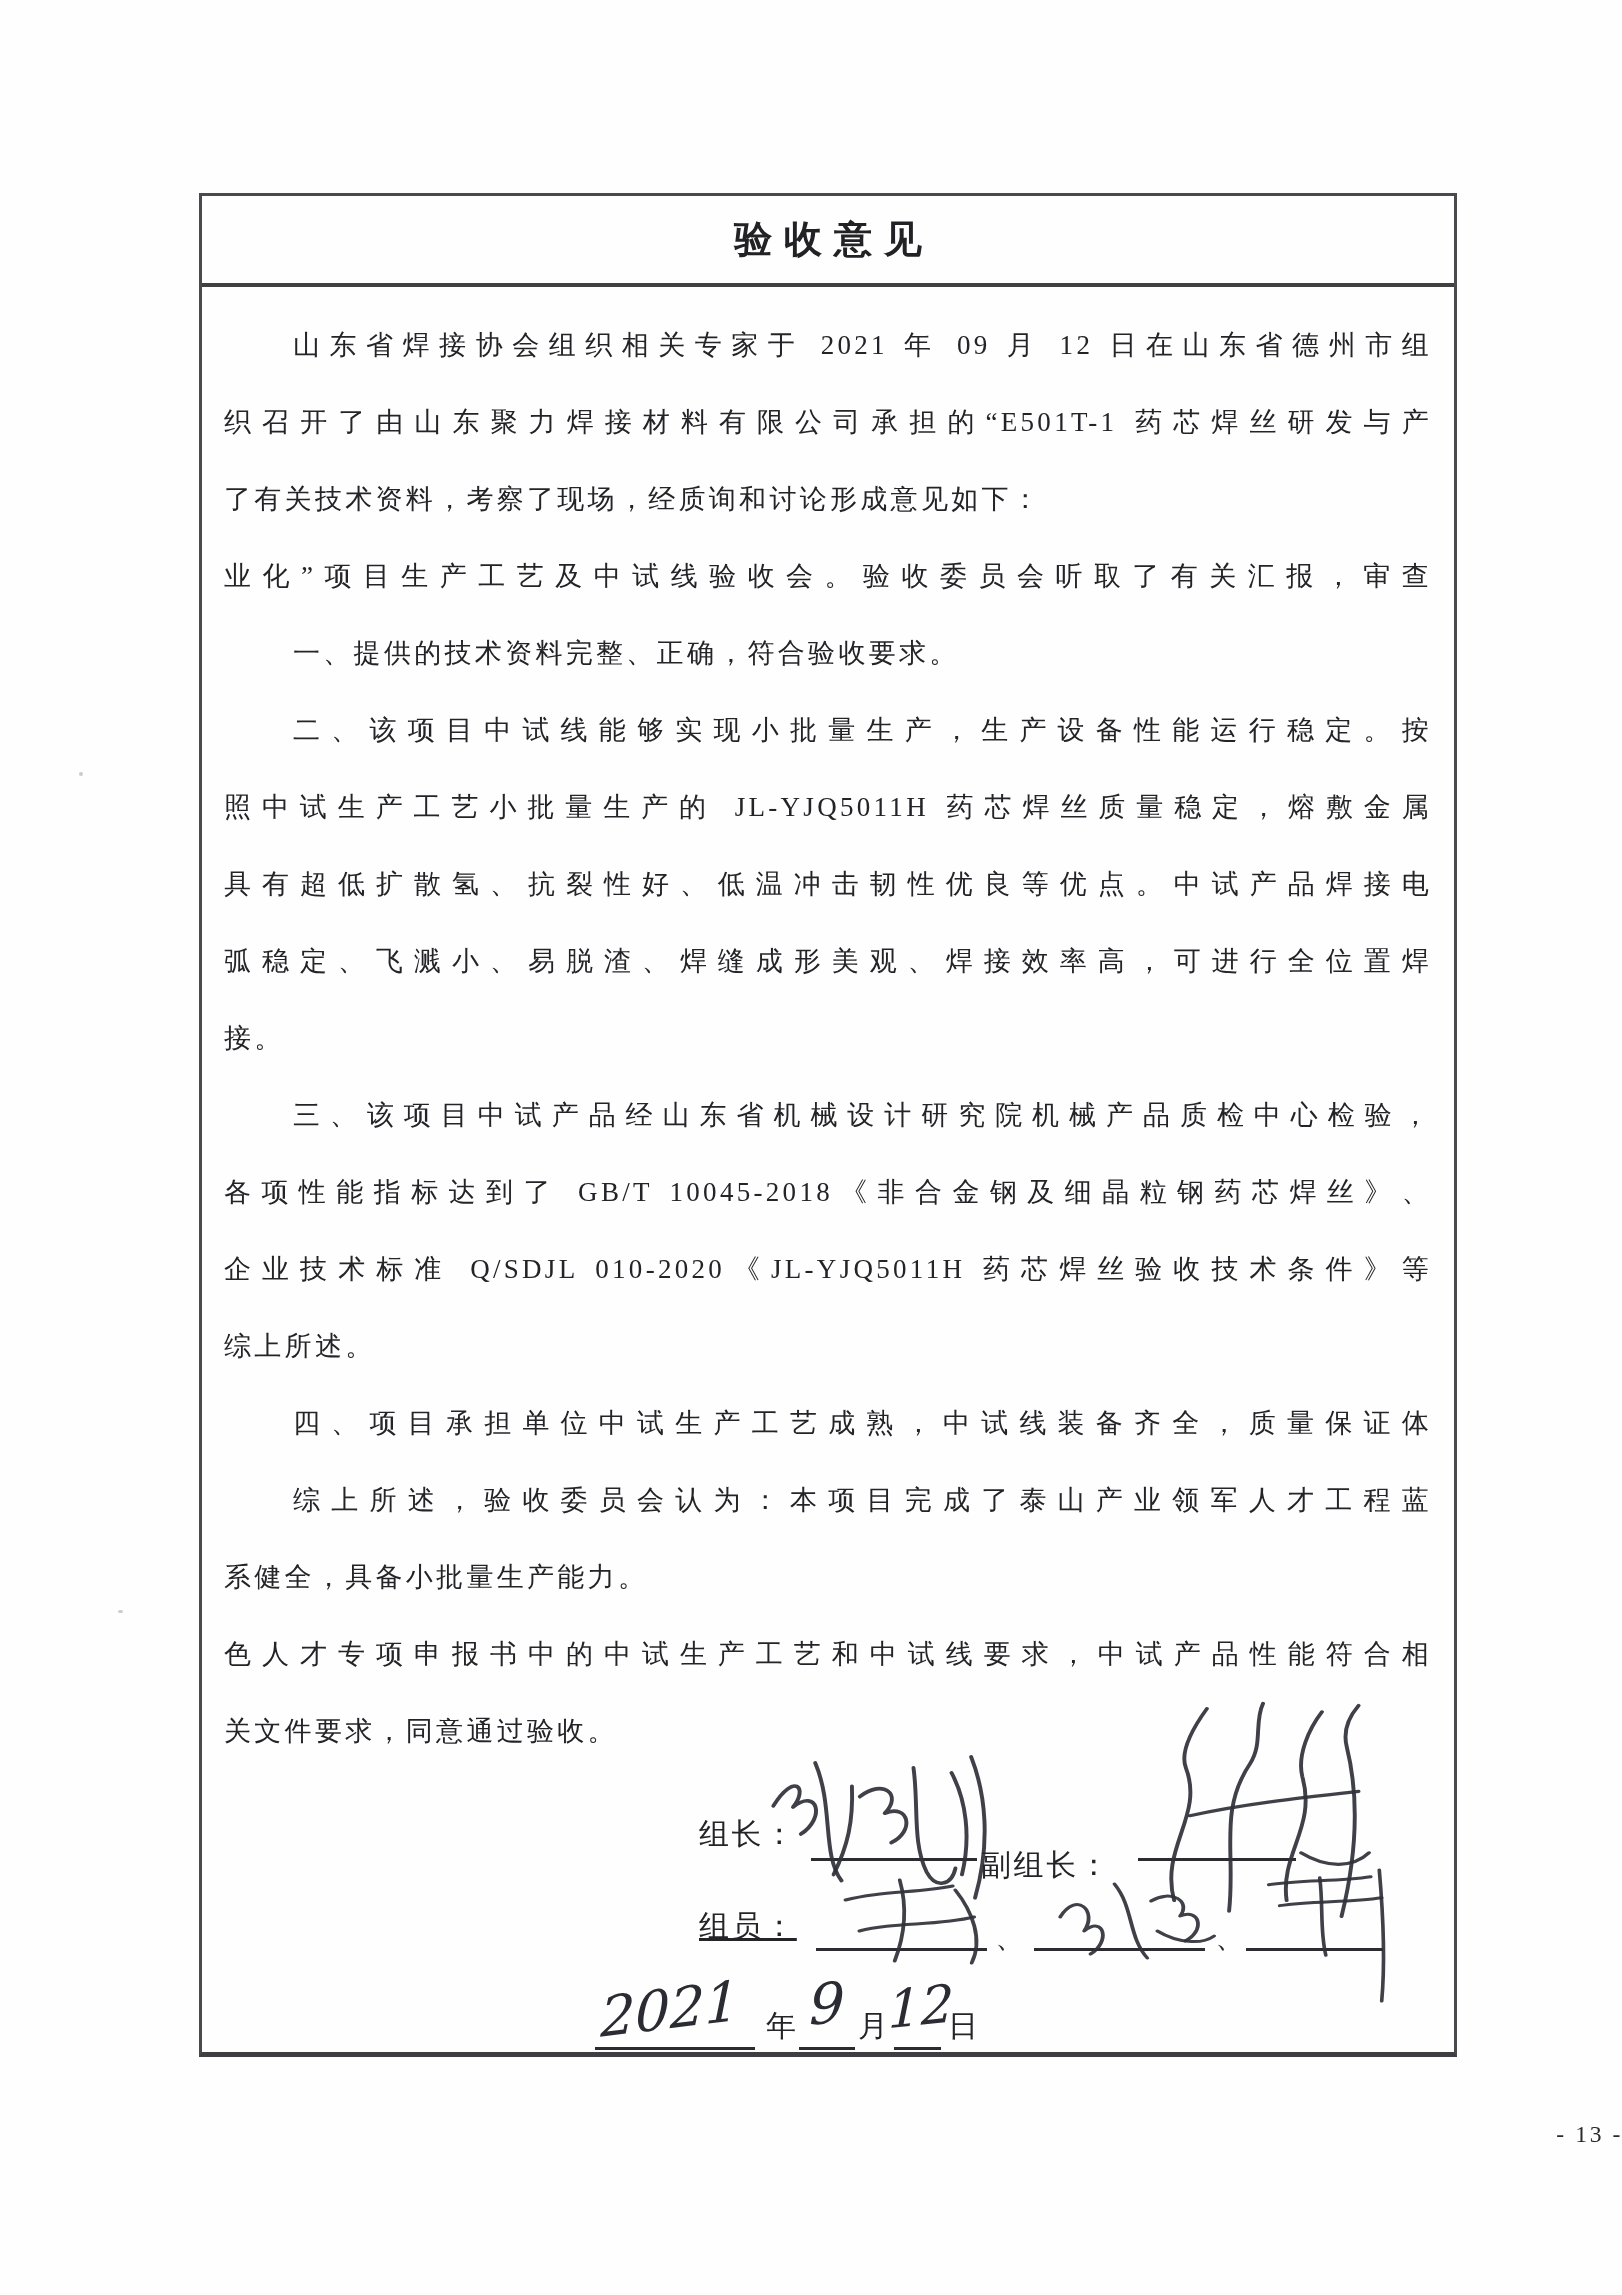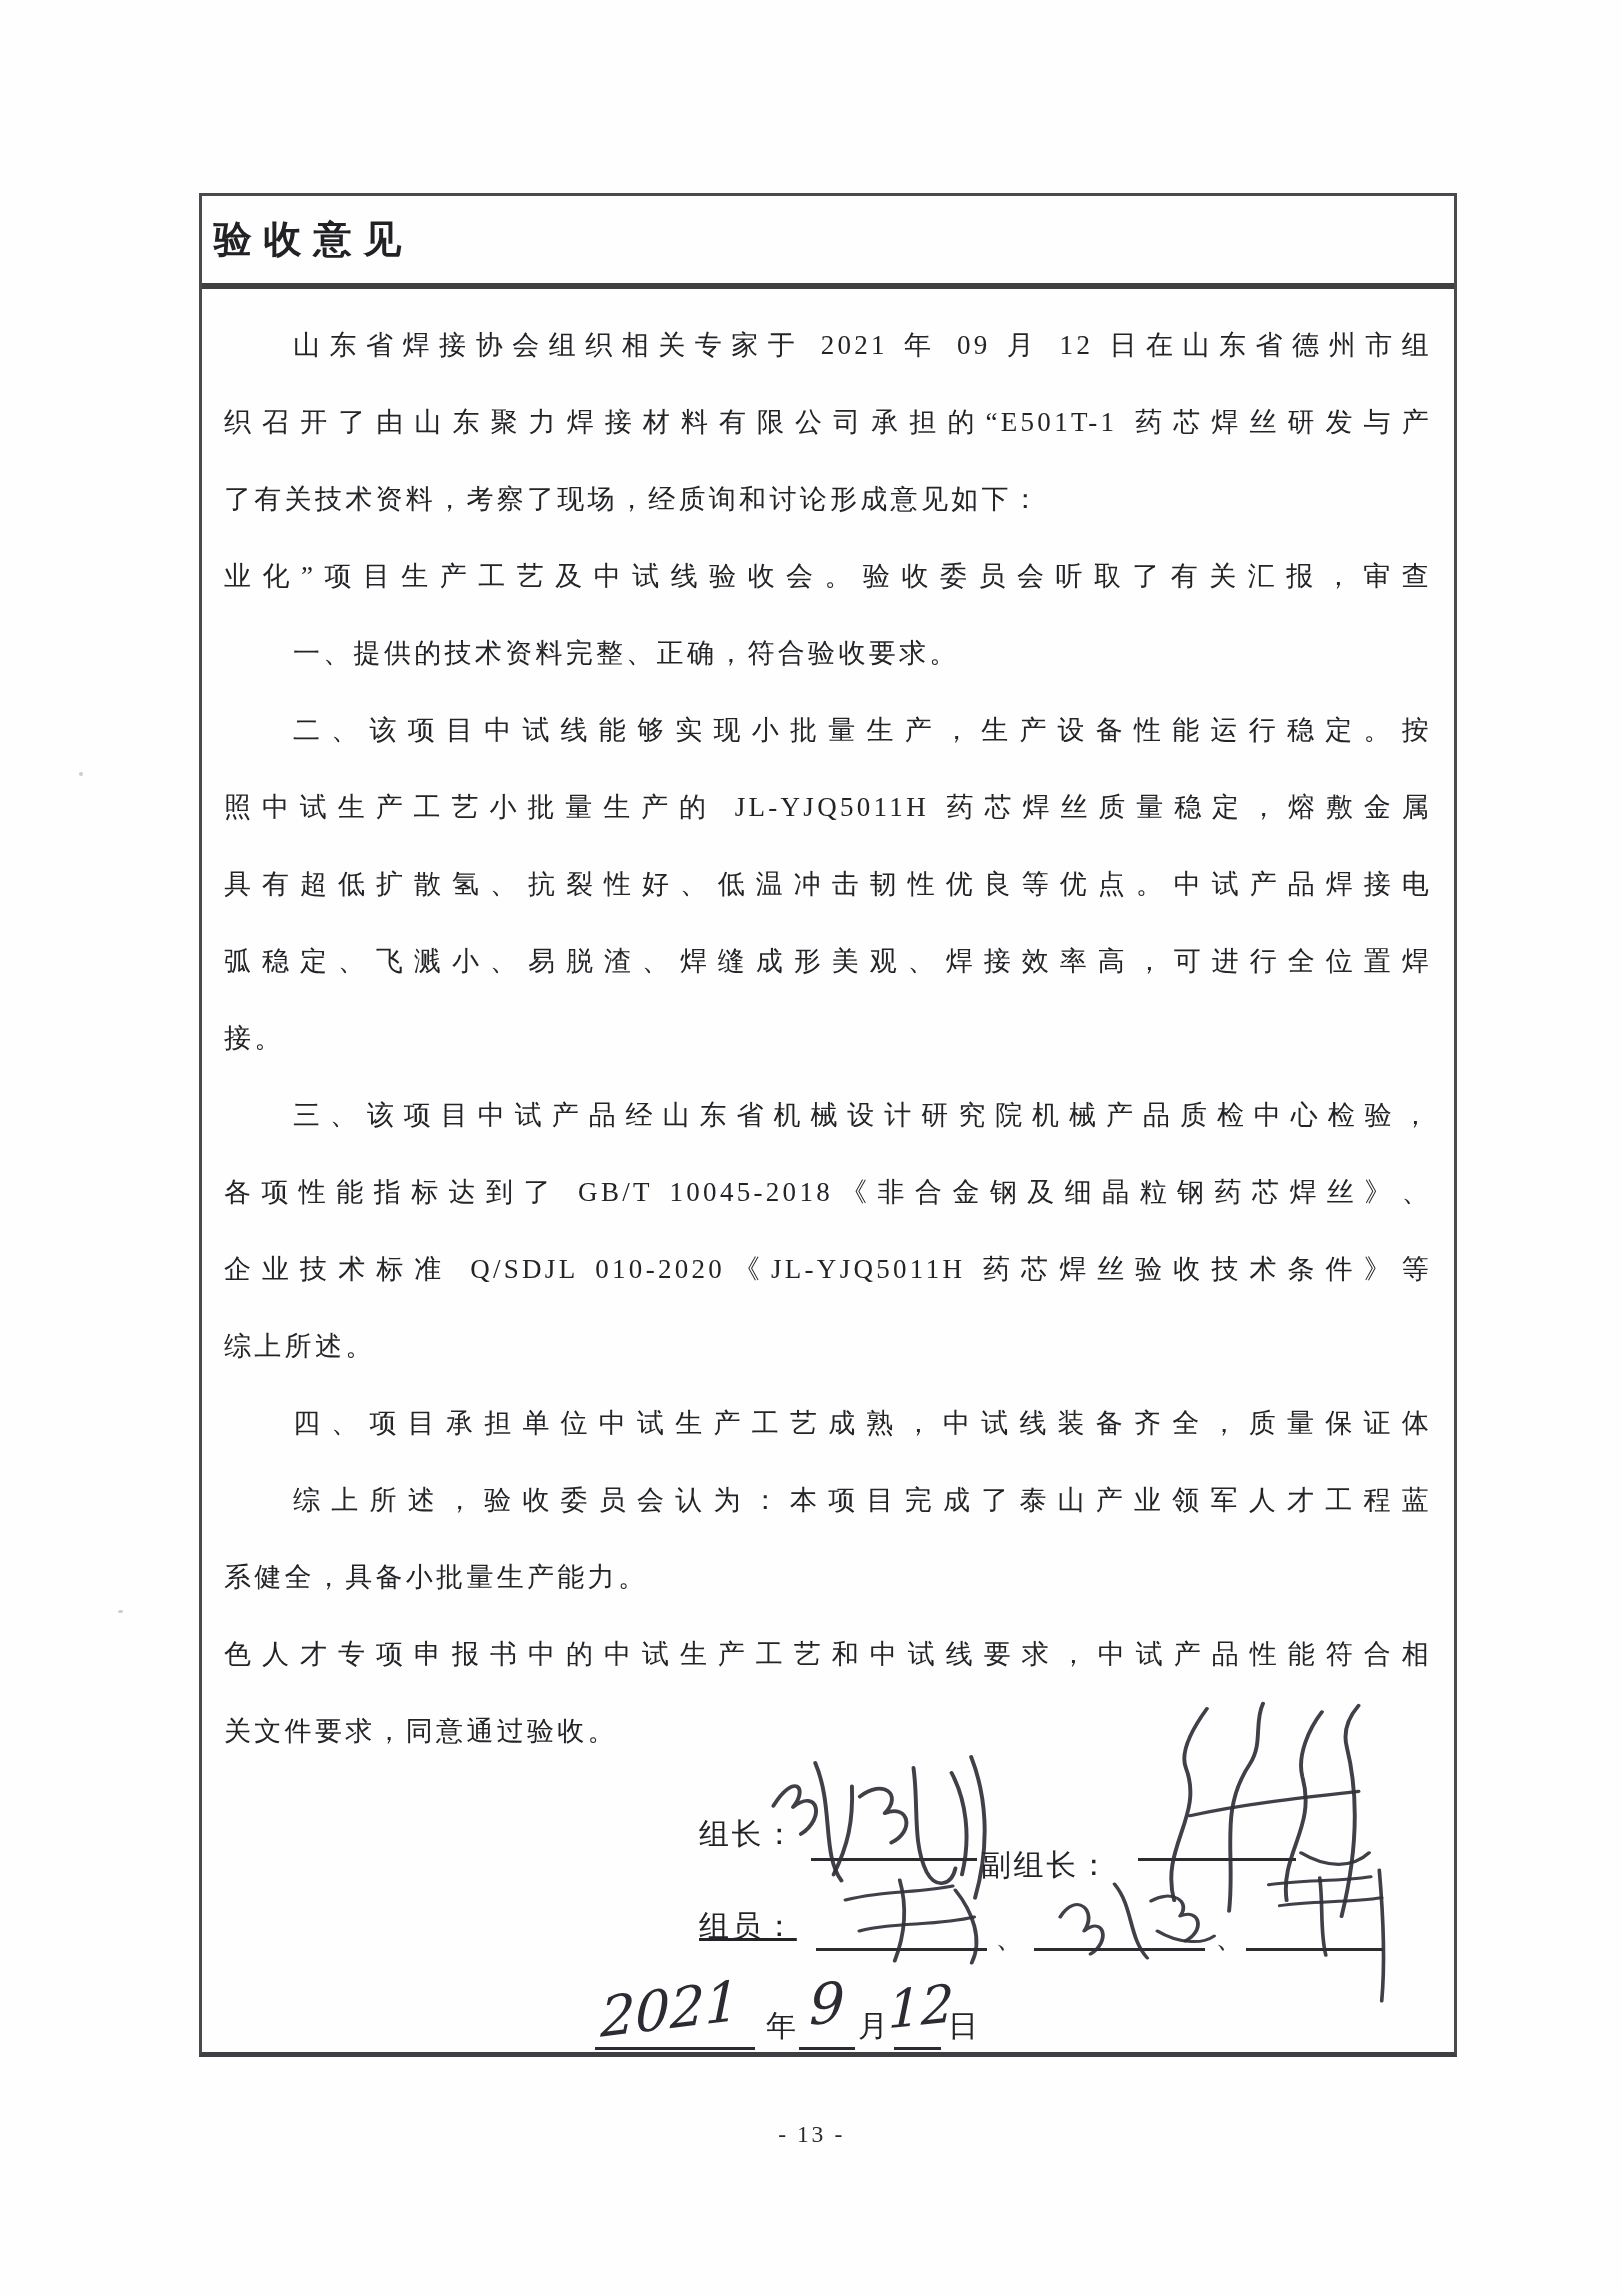--- a/index.html
+++ b/index.html
@@ -28,22 +28,22 @@
     border-left: 3.3px solid #4a4a4e;
     border-right: 3.9px solid #4a4a4e;
     border-bottom: 5.9px solid #3f3f43;
     background: transparent;
   }
   .title-bar {
     position: absolute;
     left: 0; top: 0;
     width: 100%;
     height: 87px;
-    border-bottom: 6px solid #404040;
-    text-align: left;
+    border-bottom: 4px solid #404040;
+    text-align: center;
   }
   .doc-title {
     margin: 0;
     line-height: 87px;
     font-family: "Liberation Sans", "DejaVu Sans", sans-serif;
     font-weight: 700;
     font-size: 38px;
     letter-spacing: 11.8px;
     padding-left: 11.8px;
     color: #222226;
@@ -110,21 +110,21 @@
   }
   .hw-year  { font-size: 55px; transform: rotate(-7deg) skewX(-8deg); }
   .hw-month { font-size: 56px; transform: rotate(-5deg) skewX(-6deg); }
   .hw-day   { font-size: 52px; transform: rotate(-6deg) skewX(-7deg); }
 
   .page-number {
     position: absolute;
     left: 0;
     top: 2121px;
     width: 100%;
-    text-align: center;
+    text-align: right;
     font-size: 23.6px;
     letter-spacing: 2.6px;
     color: #2a2a2e;
   }
   .speck {
     position: absolute;
     background: #9a9a9e;
     border-radius: 50%;
     opacity: 0.5;
   }

